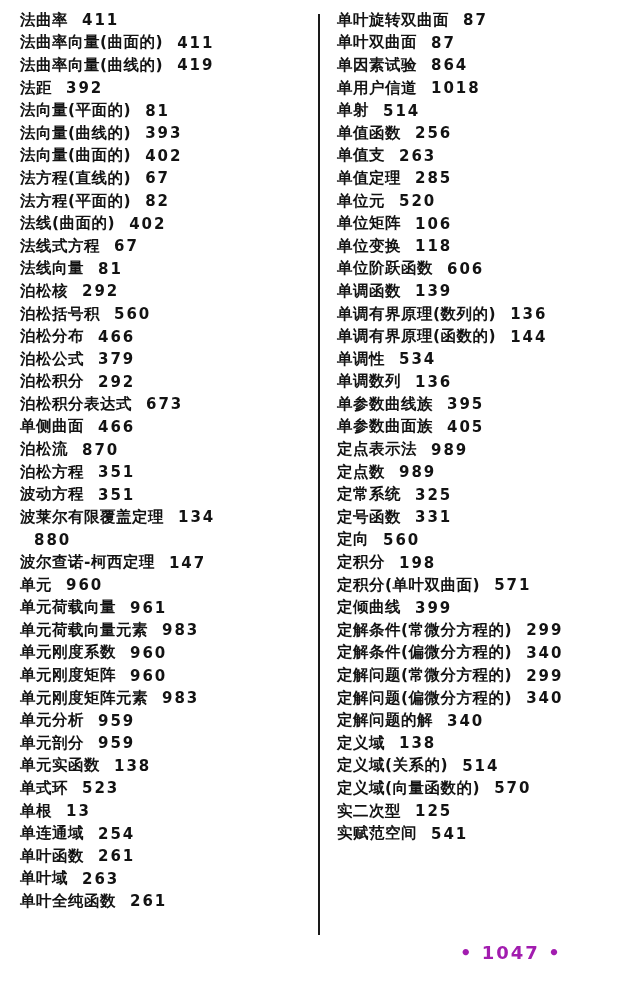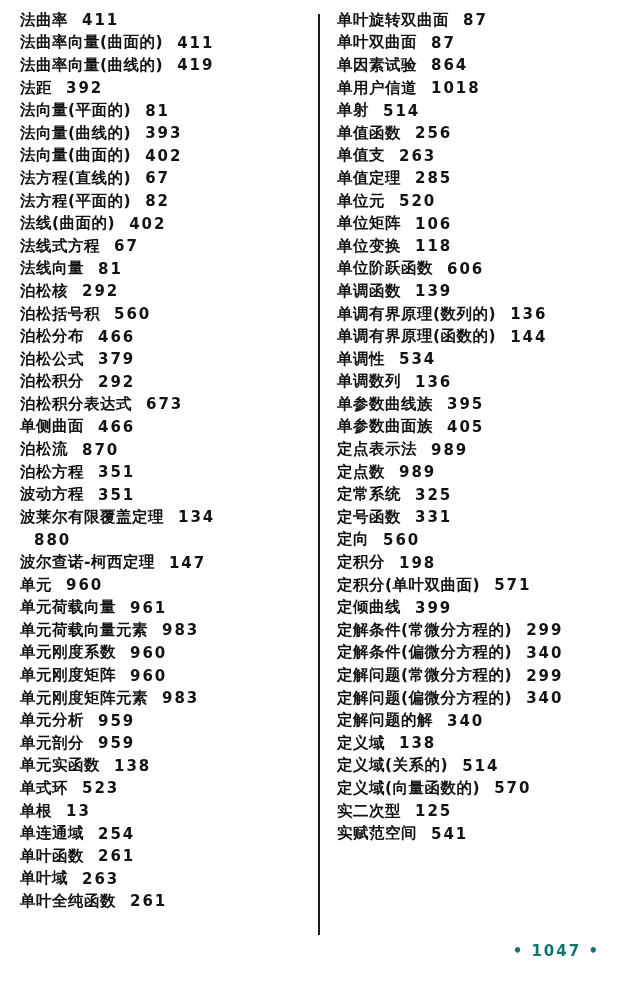--- a/index.html
+++ b/index.html
@@ -45,25 +45,25 @@
     top: 14px;
     width: 2px;
     height: 921px;
     background: #1a1a1a;
   }
   .page-number {
     position: absolute;
     left: 460px;
     top: 942px;
     width: 140px;
-    text-align: right;
+    text-align: left;
     font-weight: 700;
-    font-size: 15px;
+    font-size: 18px;
     letter-spacing: 2px;
-    color: #0f766e;
+    color: #a21caf;
   }
 </style>
 </head>
 <body>
 
 <div class="page">
   <div class="col col-left" id="col-left">
       <div class="entry">
         <span class="term">法曲率</span>
         <span class="pageno">411</span>

